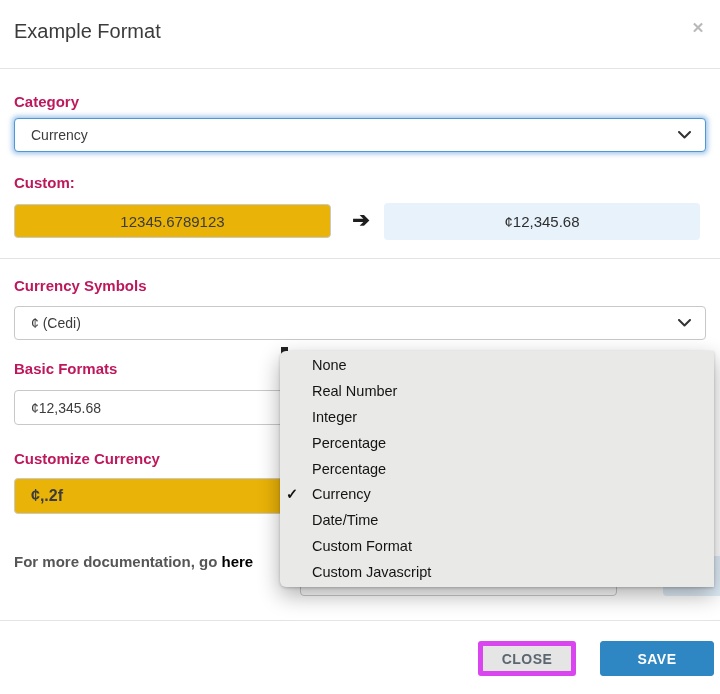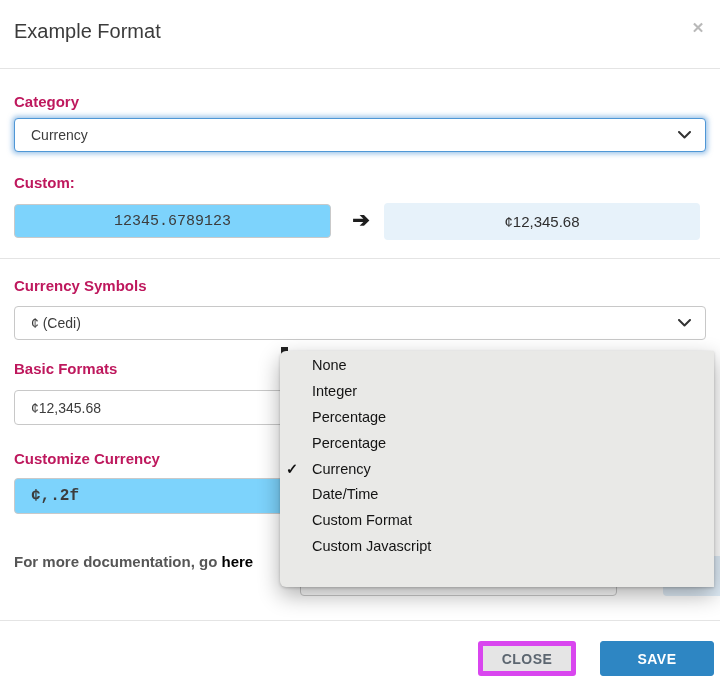--- a/index.html
+++ b/index.html
@@ -36,22 +36,22 @@
   }
   .sel .sel-text { flex: 1; }
   .sel.focused {
     border: 1px solid #4f97d6;
     box-shadow: 0 0 5px 1.5px rgba(80,150,215,0.55);
   }
   .chev { flex: 0 0 auto; display: flex; align-items: center; }
 
   
   .txt-input {
-    border: 1px solid #c9c9c9; border-radius: 4px; background: #7dd3fc;
-    font-family: Liberation Mono, monospace; font-size: 15px; color: #3c3c3c;
+    border: 1px solid #c9c9c9; border-radius: 4px; background: #eab308;
+    font-family: Liberation Sans, sans-serif; font-size: 15px; color: #3c3c3c;
     outline: none;
   }
   #example-input { left: 14px; top: 204px; width: 317px; height: 34px; text-align: center; }
   .arrow-glyph { left: 344px; top: 208px; width: 34px; text-align: center;
     font-size: 21px; font-weight: 700; color: #1e1e1e; }
   .result-box {
     left: 384px; top: 203px; width: 316px; height: 37px;
     background: #e7f2fa; border-radius: 4px;
     display: flex; align-items: center; justify-content: center;
     font-size: 15px; color: #2f2f2f;
@@ -162,20 +162,21 @@
 <div class="abs docs-line"><span>For more documentation, go </span><a class="docs-link">here</a></div>
 
 <div class="abs divider" style="top:620px"></div>
 
 <button class="abs btn btn-close">CLOSE</button>
 <button class="abs btn btn-save">SAVE</button>
 
 <div class="abs menu-anchor-mark"></div>
 <div class="abs popup-menu">
   <div class="menu-item"><span>None</span></div>
+  <div class="menu-item"><span>Real Number</span></div>
   <div class="menu-item"><span>Integer</span></div>
   <div class="menu-item"><span>Percentage</span></div>
   <div class="menu-item"><span>Percentage</span></div>
   <div class="menu-item">
     <span class="menu-check">✓</span>
     <span>Currency</span>
   </div>
   <div class="menu-item"><span>Date/Time</span></div>
   <div class="menu-item"><span>Custom Format</span></div>
   <div class="menu-item"><span>Custom Javascript</span></div>

